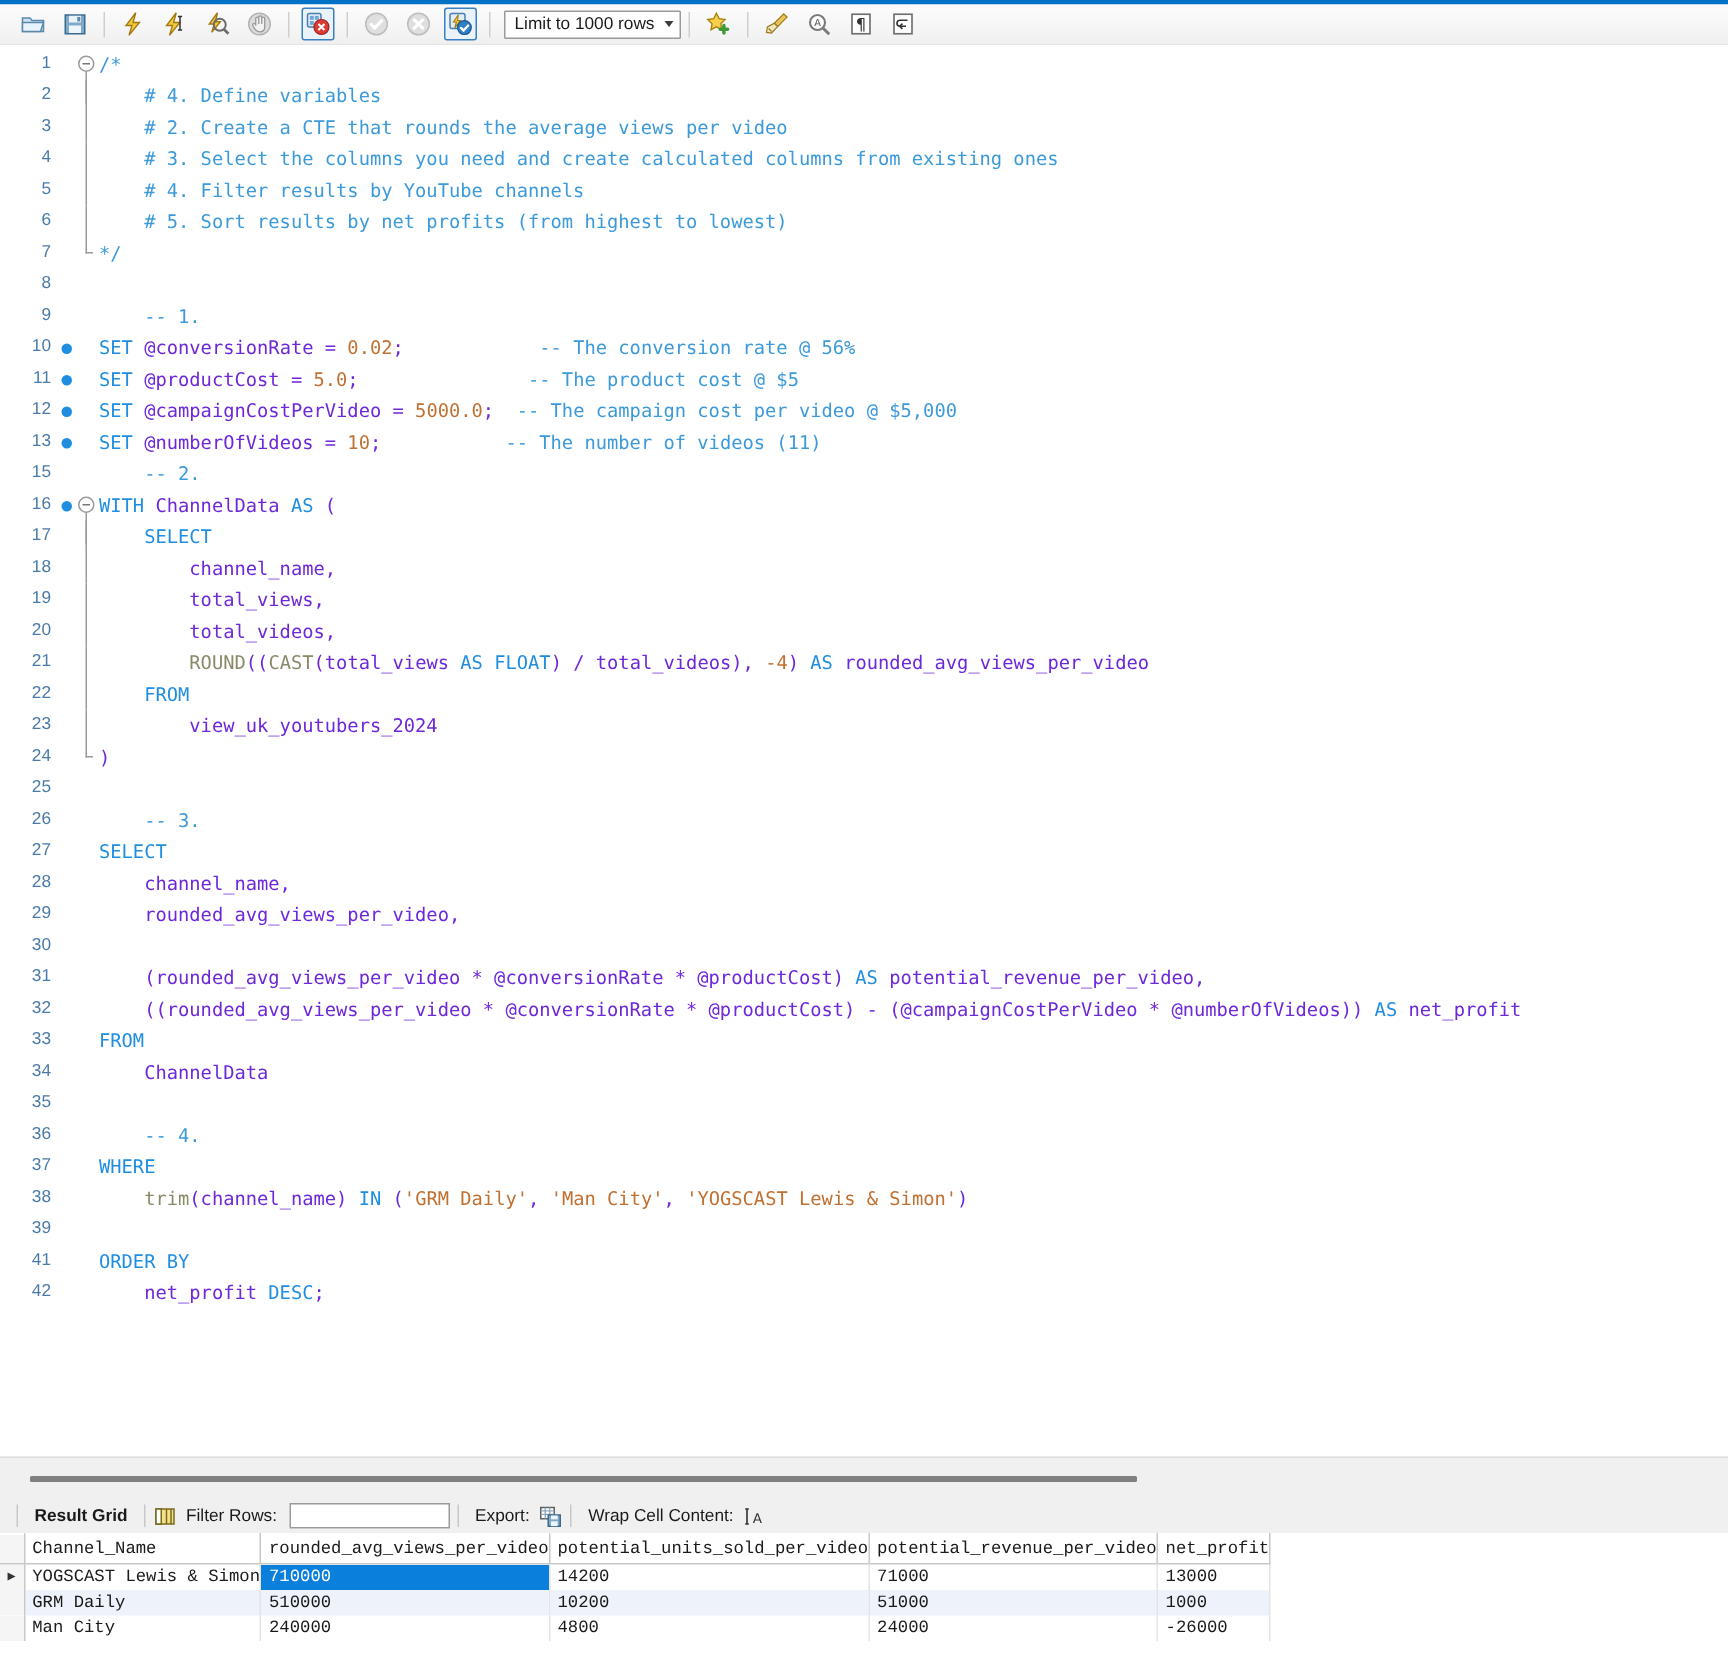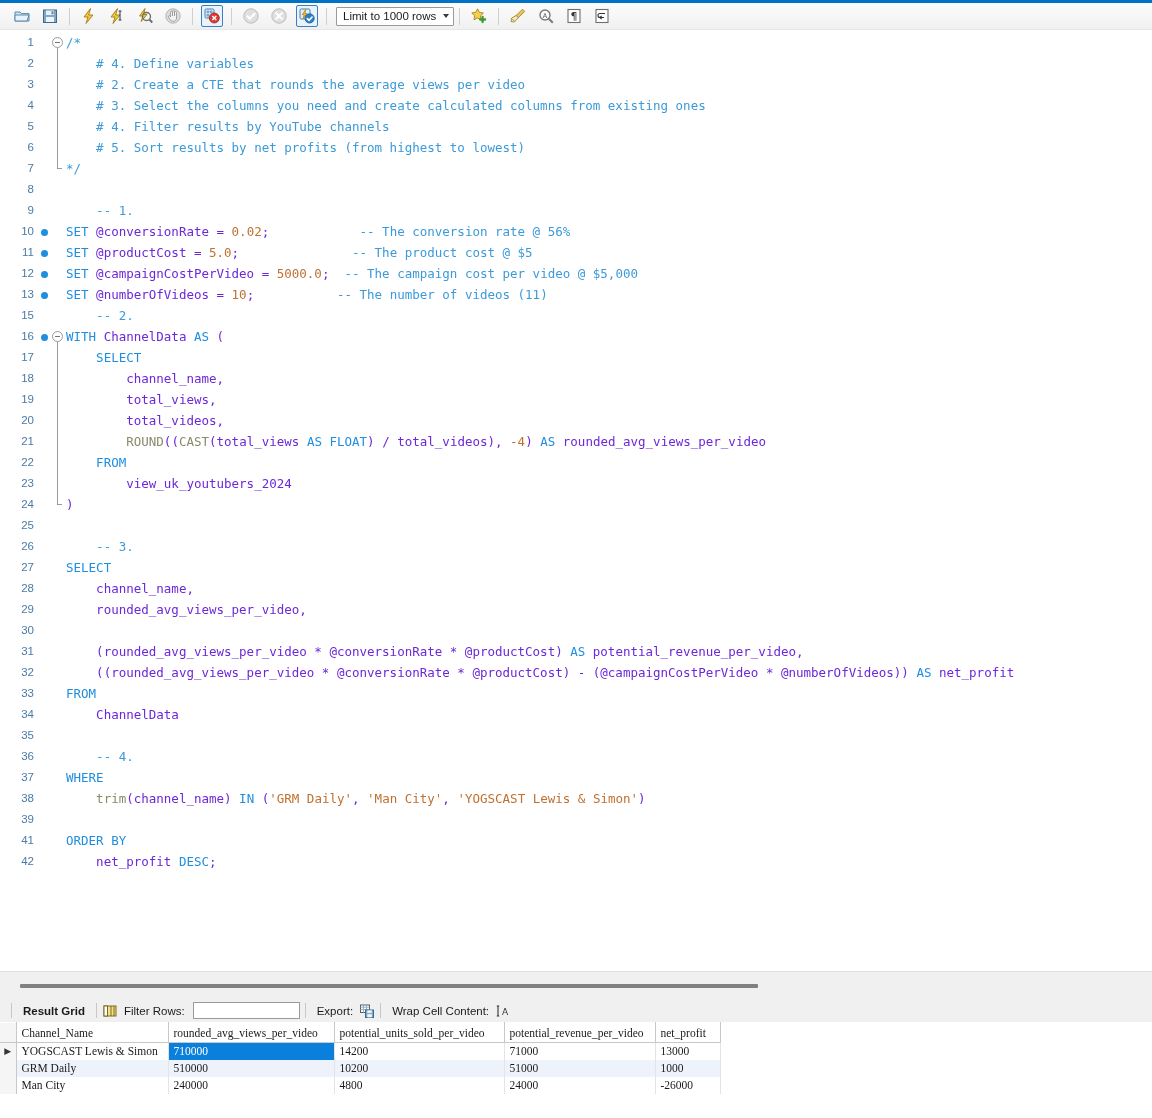--- a/index.html
+++ b/index.html
@@ -128,21 +128,21 @@
     border: 1px solid #9a9a9a; margin-left: 2px;
     font-size: 11px; padding: 0 3px; box-sizing: border-box;
     font-family: "Liberation Sans", sans-serif;
   }
   .mini-icon { width: 16px; height: 16px; display: inline-block; vertical-align: middle; }
 
   
   .grid {
     position: absolute; left: 0; top: 1022px; width: 1152px; height: 76px;
     background: #ffffff; overflow: hidden;
-    font-family: Liberation Serif, serif; font-size: 11.5px;
+    font-family: Liberation Mono, monospace; font-size: 11.5px;
   }
   .grid table { border-collapse: collapse; table-layout: fixed; }
   .grid th {
     height: 20px; background: #ffffff; color: #1a1a1a;
     font-weight: normal; text-align: left; padding: 0 0 0 5px;
     border-right: 1px solid #c8c8c8; border-bottom: 1px solid #c8c8c8;
     border-top: 1px solid #ffffff;
     box-sizing: border-box; white-space: nowrap; overflow: hidden;
   }
   .grid th.marker { width: 16px; padding: 0; background: #f5f5f5; }

